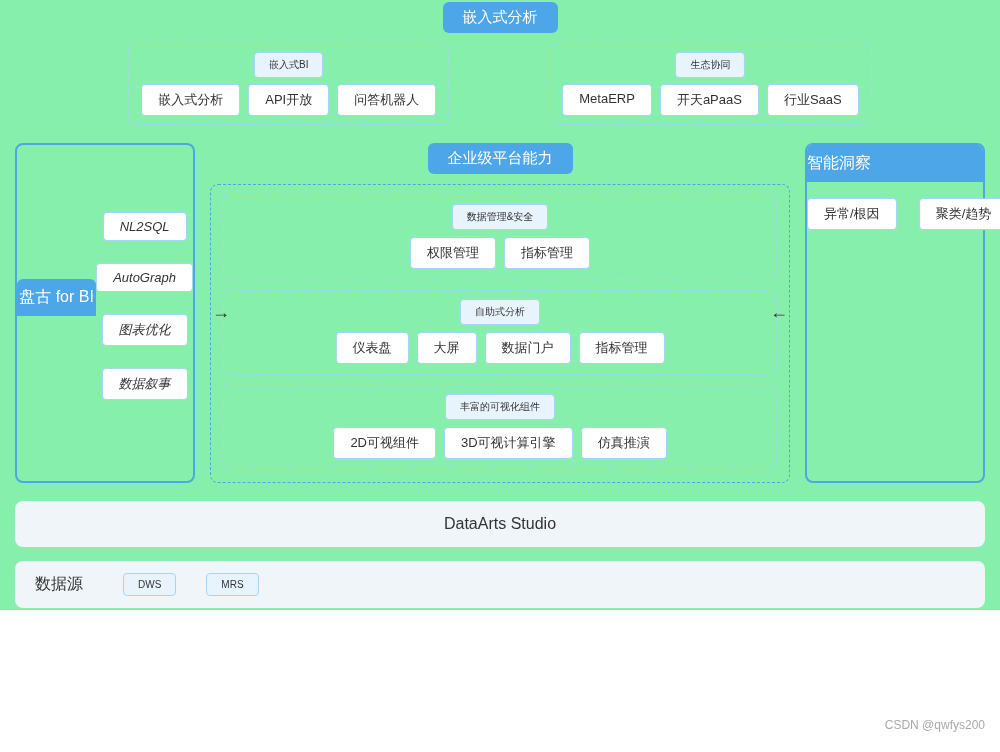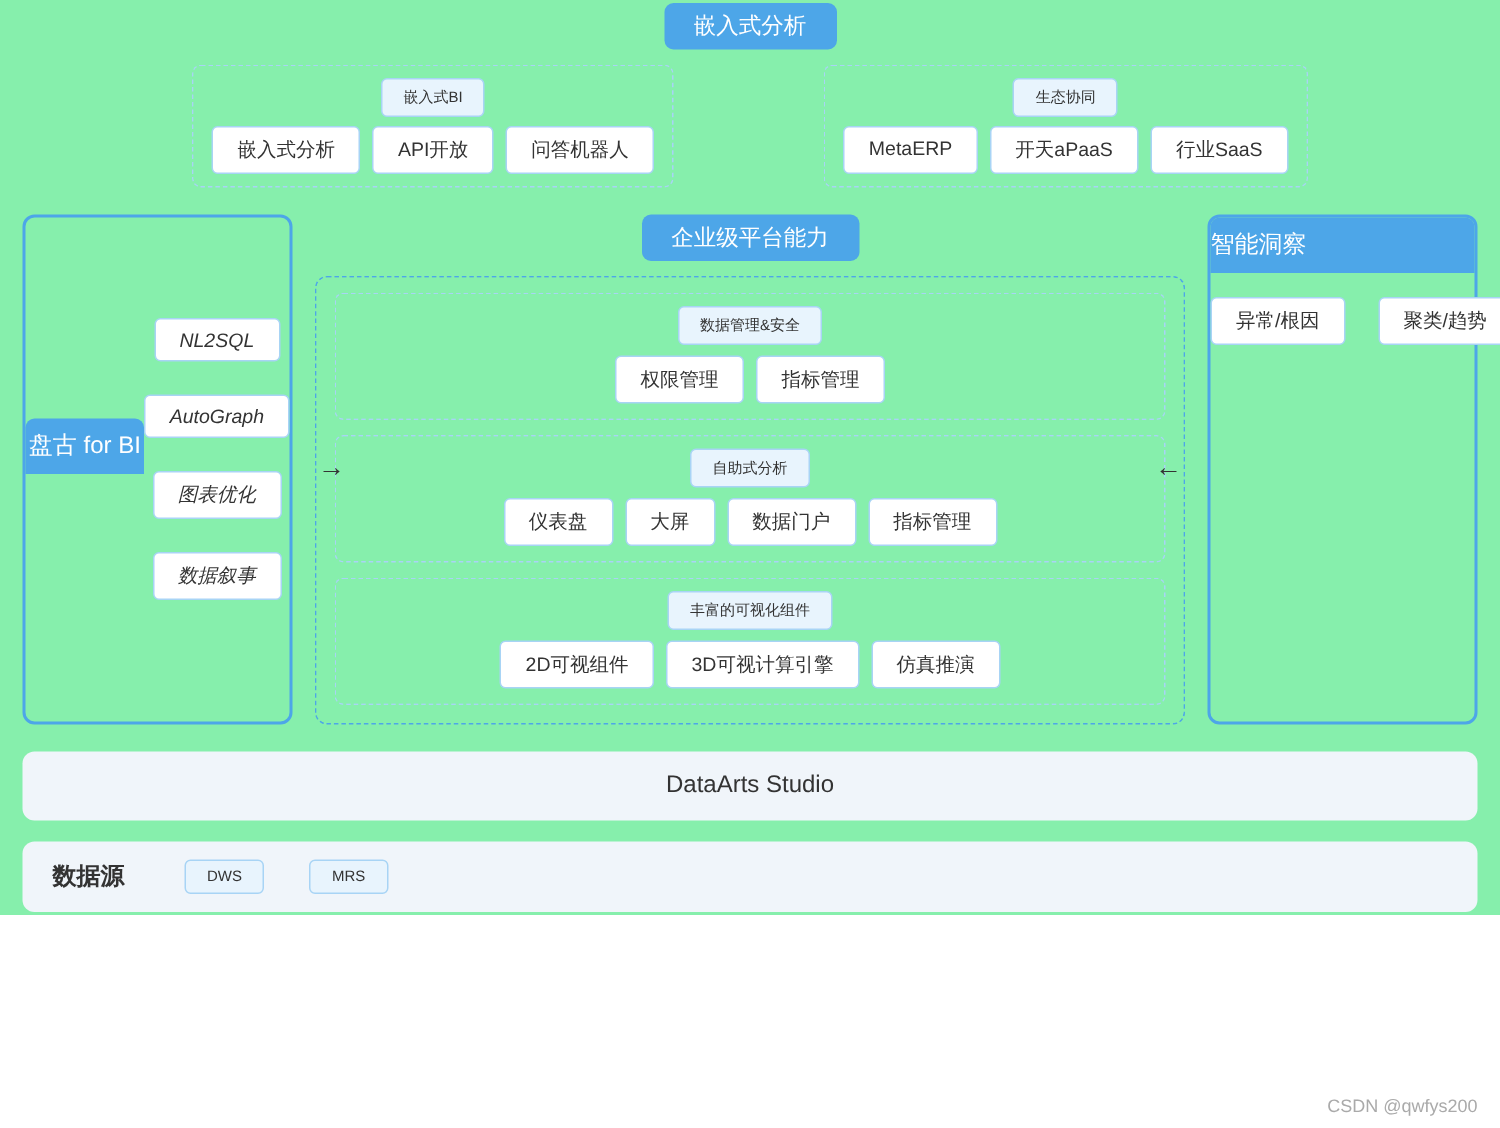--- a/index.html
+++ b/index.html
@@ -206,33 +206,33 @@
       border-radius: 8px;
       padding: 12px 20px;
       display: flex;
       align-items: center;
       gap: 40px;
     }
 
     .datasource-label {
       font-size: 16px;
       color: #333;
-      font-weight: 700;
+      font-weight: 400;
       text-align: center;
     }
 
     .datasource-items {
       display: flex;
       gap: 30px;
     }
 
     
     .watermark {
       position: absolute;
-      bottom: 8px;
+      bottom: 20px;
       right: 15px;
       font-size: 12px;
       color: #aaa;
     }
 
     .plain-box {
       background: #fff;
       border: 1px solid #a8d4f5;
       border-radius: 4px;
       padding: 6px 16px;

